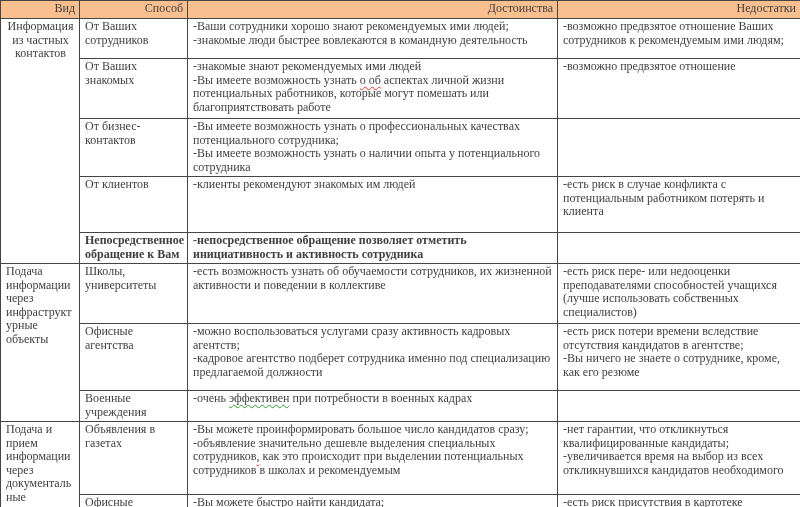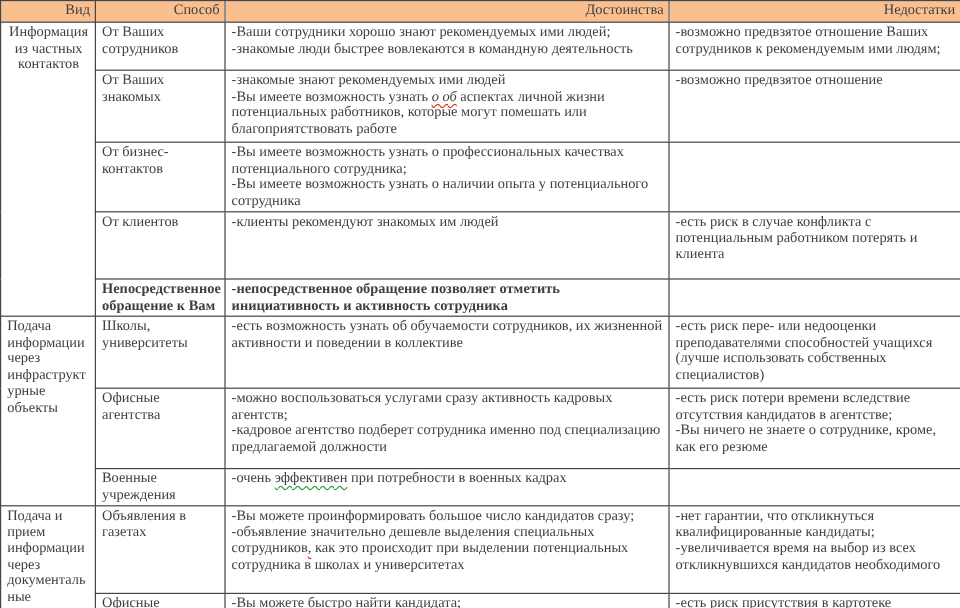--- a/index.html
+++ b/index.html
@@ -43,21 +43,20 @@
   .kind-cell{overflow-wrap:anywhere;word-break:break-word;}
   .kind-cell.center{text-align:center;}
   .para{margin:0;}
   .sp-red{
     text-decoration:underline;
     text-decoration-style:wavy;
     text-decoration-color:#E03022;
     text-decoration-thickness:1px;
     text-underline-offset:2px;
     text-decoration-skip-ink:none;
-    font-style:italic;
   }
   .sp-green{
     text-decoration:underline;
     text-decoration-style:wavy;
     text-decoration-color:#2F9E2F;
     text-decoration-thickness:1px;
     text-underline-offset:2px;
     text-decoration-skip-ink:none;
   }
 </style>
@@ -151,21 +150,21 @@
         <td>
           <div class="para"><span>-очень </span><span class="sp-green">эффективен</span><span> при потребности в военных кадрах</span></div>
         </td>
         <td></td>
       </tr>
       <tr>
         <td class="kind-cell" rowspan="2">Подача и прием информации через документальные носители</td>
         <td>Объявления в газетах</td>
         <td>
           <div class="para">-Вы можете проинформировать большое число кандидатов сразу;</div>
-          <div class="para"><span>-объявление значительно дешевле выделения специальных сотрудников</span><span class="sp-red">,</span><span> как это происходит при выделении потенциальных сотрудника в школах и университетах</span></div>
+          <div class="para"><span>-объявление значительно дешевле выделения специальных сотрудников</span><span class="sp-red">,</span><span> как это происходит при выделении потенциальных сотрудников в школах и рекомендуемым</span></div>
         </td>
         <td>
           <div class="para">-нет гарантии, что откликнуться квалифицированные кандидаты;</div>
           <div class="para">-увеличивается время на выбор из всех откликнувшихся кандидатов необходимого</div>
         </td>
       </tr>
       <tr>
         <td>Офисные картотеки</td>
         <td>
           <div class="para">-Вы можете быстро найти кандидата;</div>

